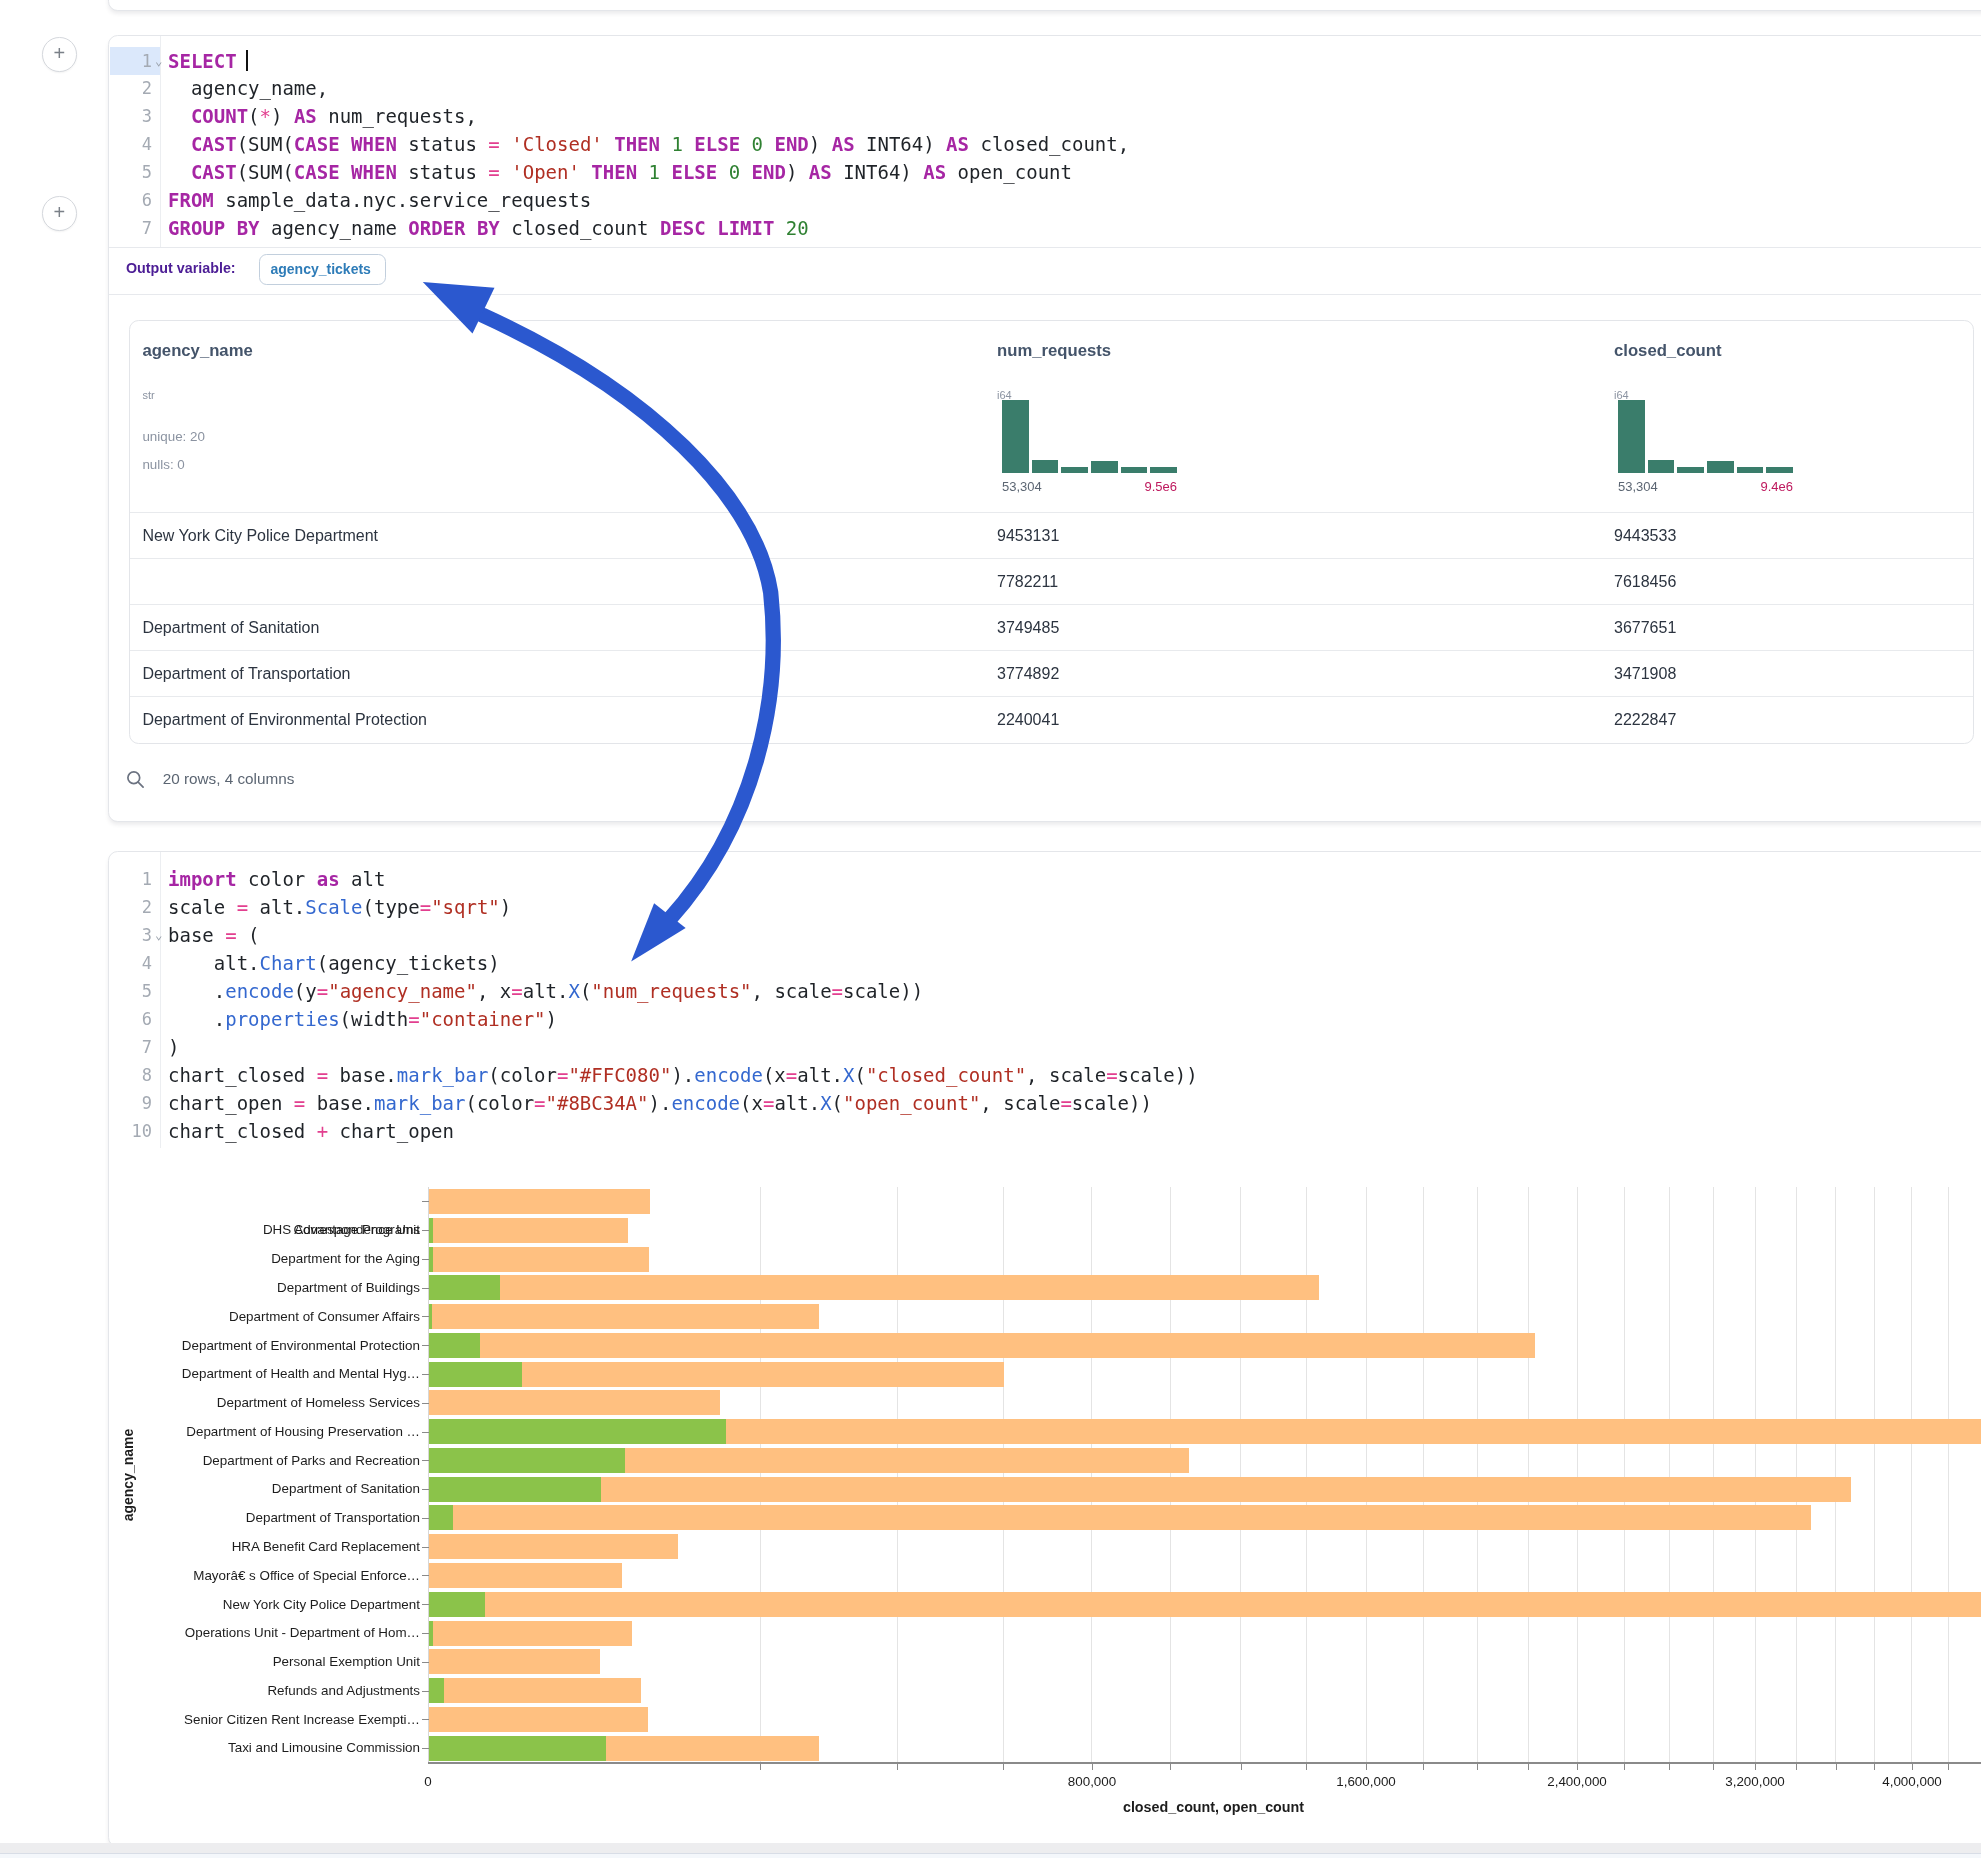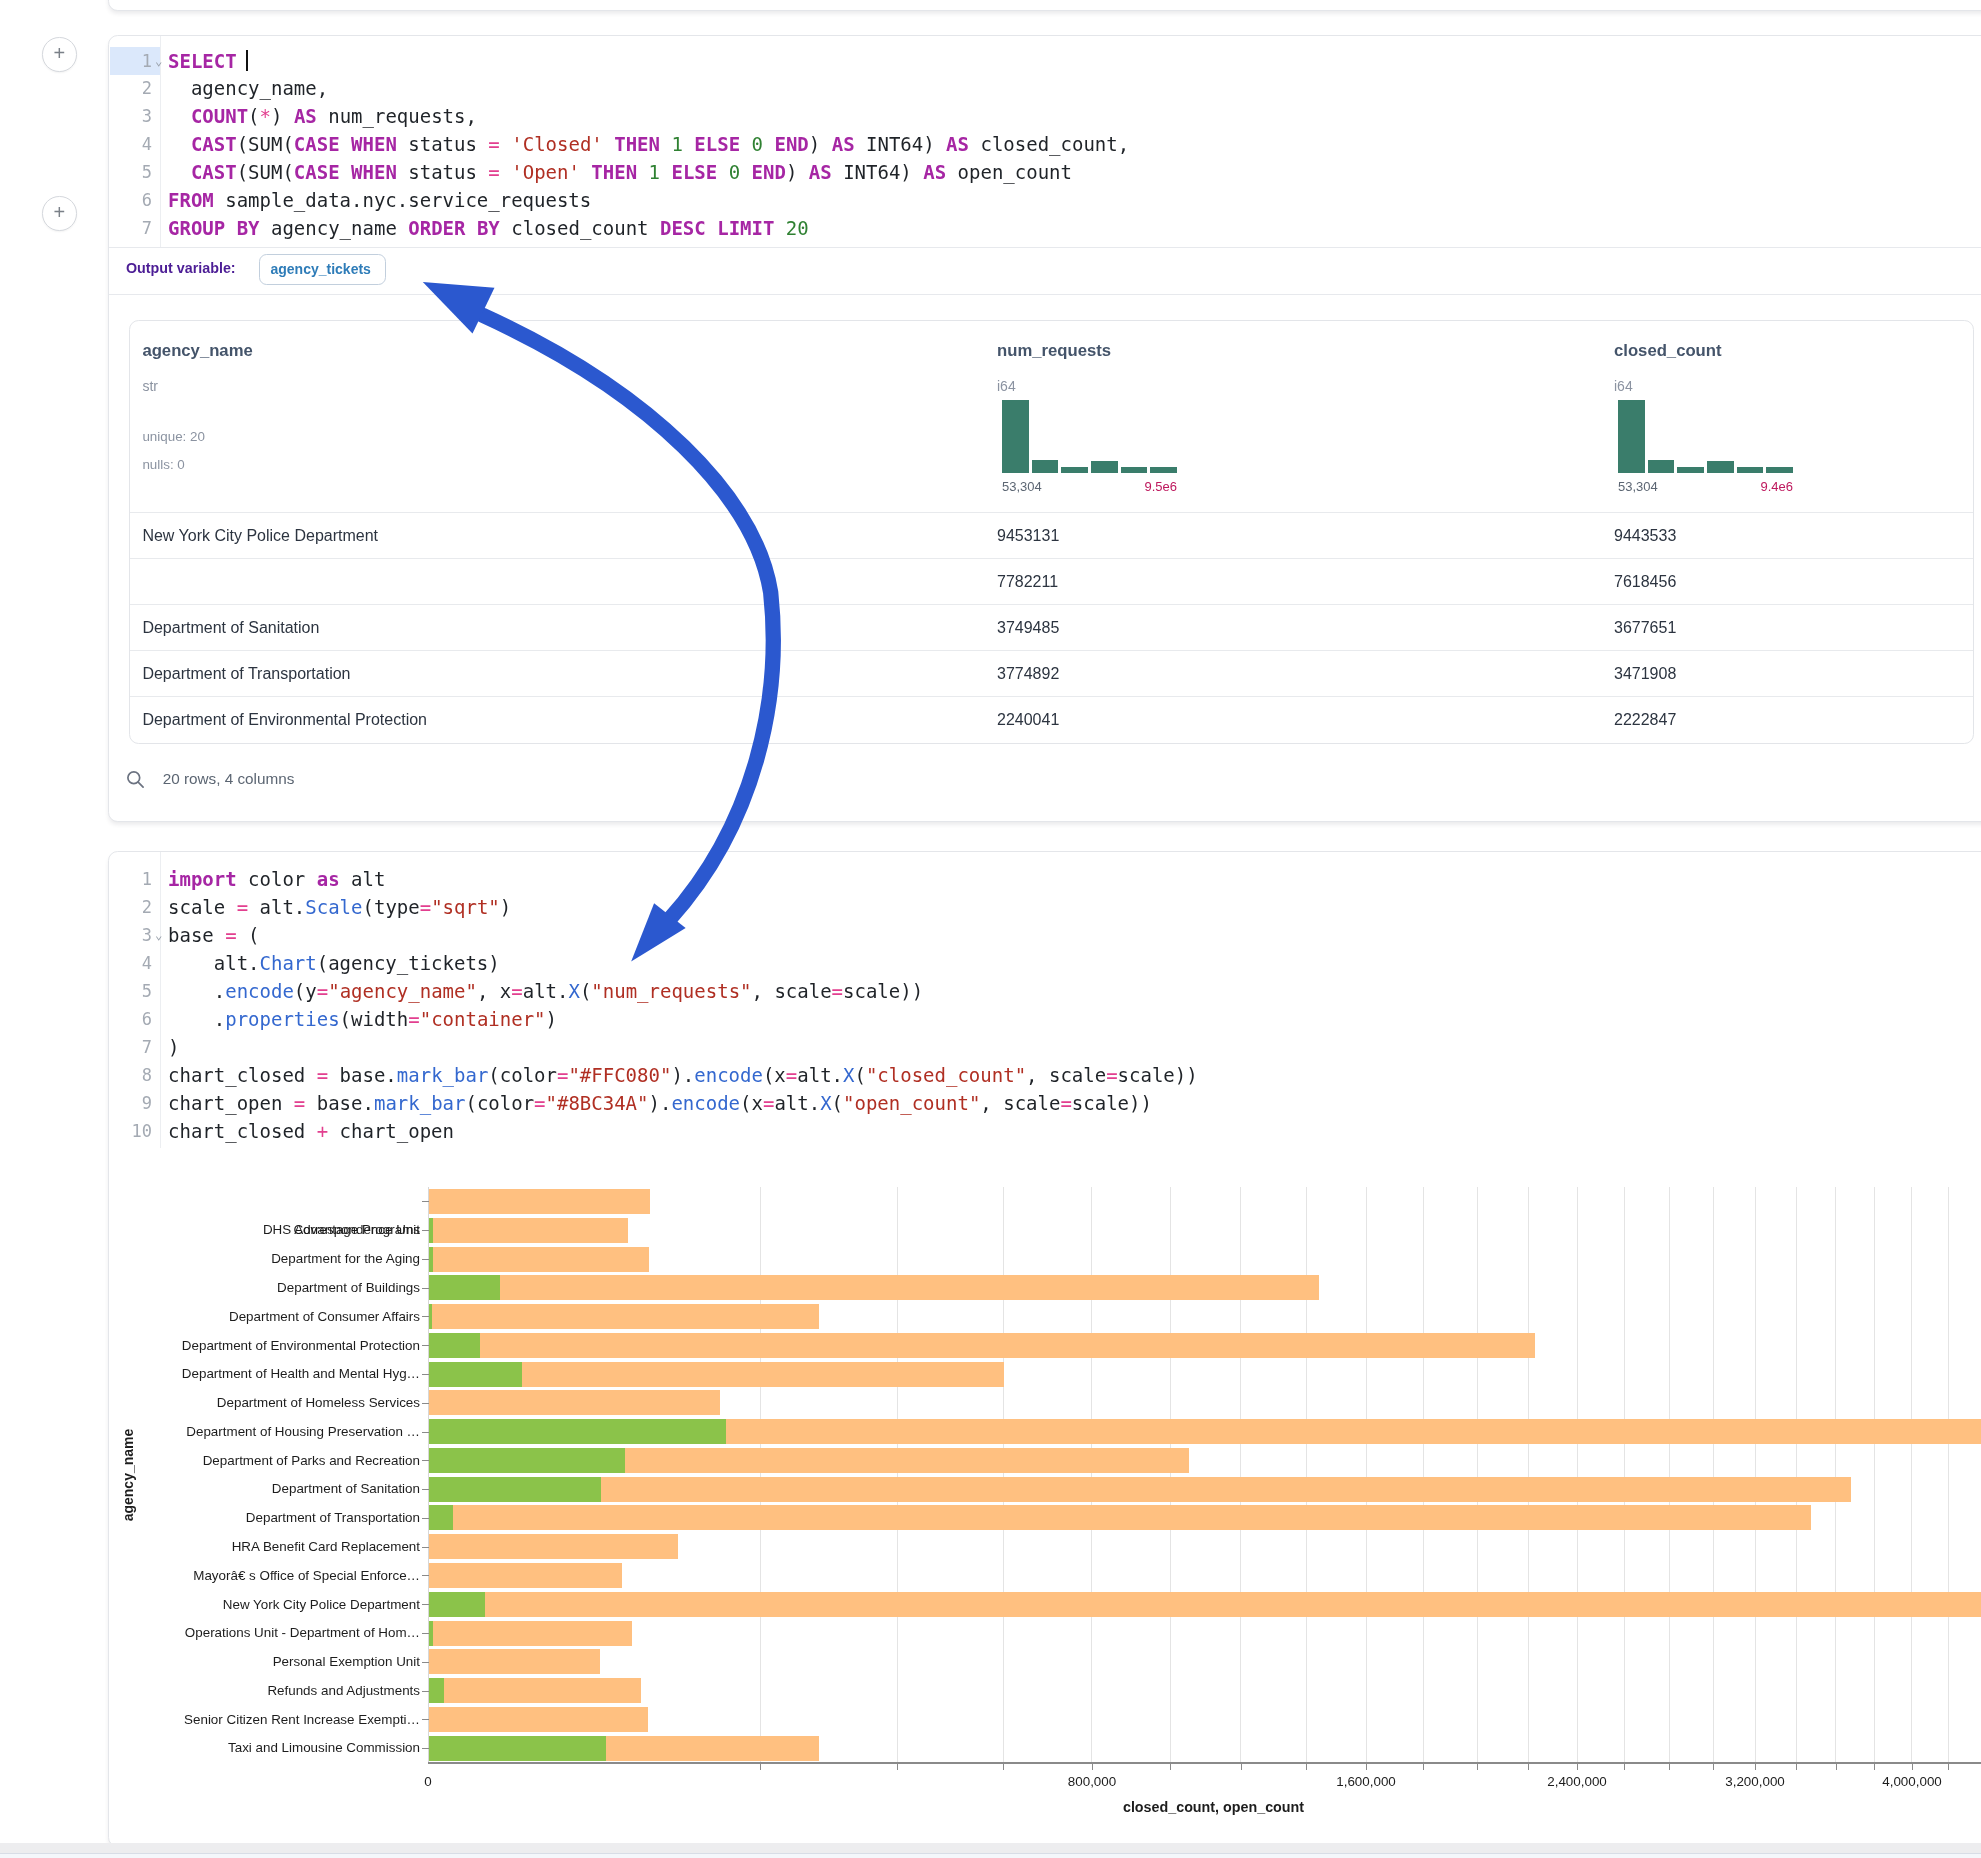--- a/index.html
+++ b/index.html
@@ -24,21 +24,21 @@
   .gutter-div{position:absolute;left:51px;top:0;bottom:0;width:1px;background:#eceef1;}
   .active-ln{position:absolute;left:1px;width:50px;height:28px;background:#dbe8fb;}
   
   .outvar-row{position:absolute;left:0;right:0;height:46px;border-top:1px solid #e7e9ed;border-bottom:1px solid #e7e9ed;}
   .outvar-label{position:absolute;left:17px;top:12.4px;font-size:14.3px;font-weight:bold;color:#4c1d95;}
   .outvar-pill{position:absolute;left:150px;top:5.7px;width:114px;height:29px;border:1px solid #c2cfdd;border-radius:7.6px;
     overflow:hidden;white-space:nowrap;font-size:14px;font-weight:bold;color:#2e7cb8;line-height:29px;padding-left:10.5px;background:#fff;}
   
   .tcard{position:absolute;left:20px;top:284px;width:1843px;height:422px;border:1px solid #e3e5e9;border-radius:9.6px;background:#fff;}
   .colname{position:absolute;top:20px;font-size:16.7px;font-weight:bold;color:#44546a;}
-  .coltype{position:absolute;top:57px;font-size:14px;color:#8b93a1;}
+  .coltype{position:absolute;top:68px;font-size:11px;color:#8b93a1;}
   .colstat{position:absolute;font-size:13.4px;color:#8b93a1;}
   .hist{position:absolute;top:79px;width:175px;height:73px;display:flex;align-items:flex-end;gap:2.9px;}
   .hist .hbar{flex:1;background:#3a7d6b;}
   .hist-min{position:absolute;top:158px;font-size:13px;color:#5c6673;}
   .hist-max{position:absolute;top:158px;font-size:13px;color:#be185d;text-align:right;}
   .trow{position:absolute;left:0;right:0;height:46px;border-top:1px solid #e8eaed;font-size:16px;color:#2c3440;}
   .trow span{position:absolute;top:0;line-height:46px;}
   .tfoot{position:absolute;left:17px;top:724px;height:38px;font-size:15.3px;color:#5b6572;line-height:38px;}
   
   #chart-wrap{position:absolute;left:0;top:335px;width:1902px;height:631px;}

